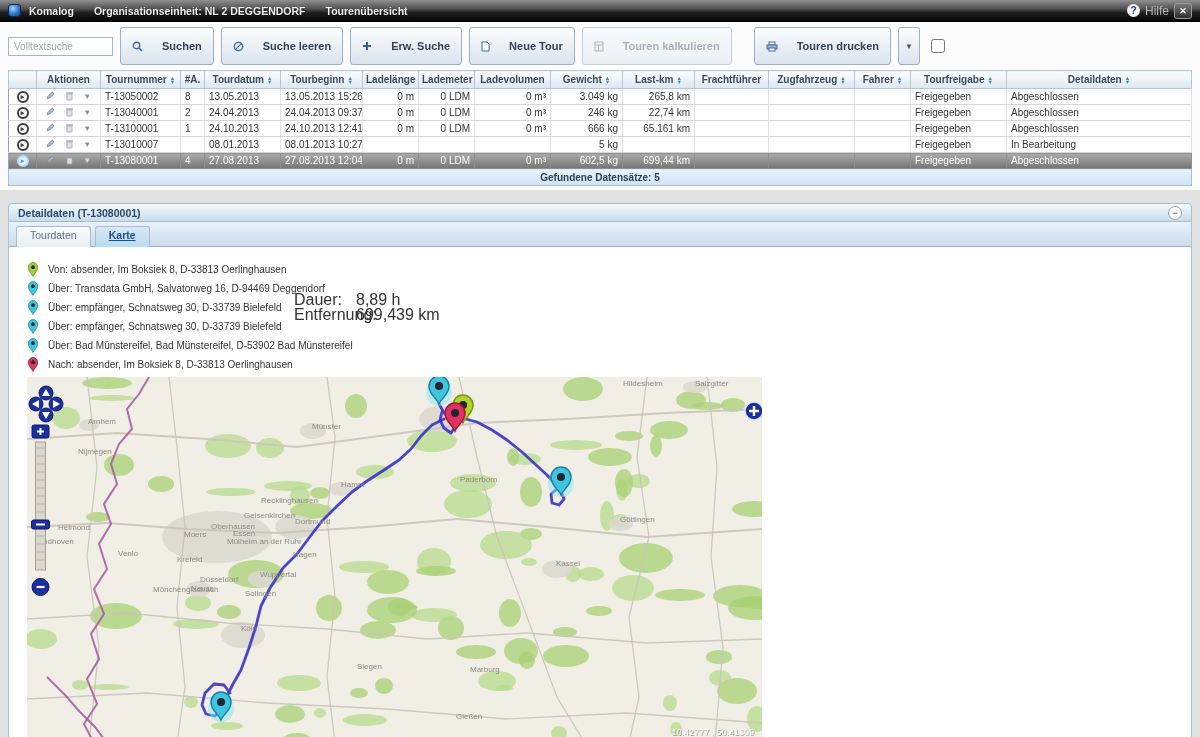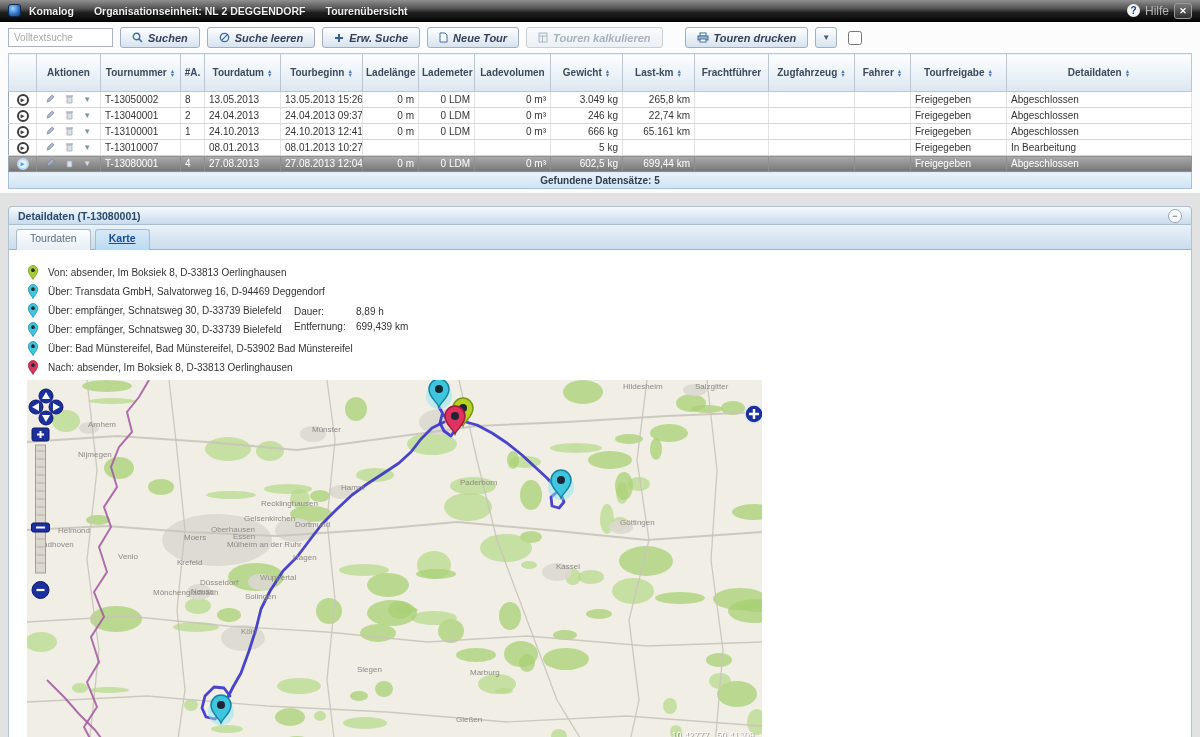--- a/index.html
+++ b/index.html
@@ -25,36 +25,36 @@
   .help-label { color:#b5b5b5; font-size:12px; }
   .win-close { width:18px; height:16px; border:1px solid #9a9a9a; border-radius:3px;
     background:linear-gradient(#7a7a7a,#2e2e2e); color:#fff; font-size:9px; font-weight:bold;
     text-align:center; line-height:14px; }
   
   .topsection { background:#fcfcfc; padding:5px 8px 4px; }
   .toolbar { display:flex; align-items:center; gap:7px; }
   .search-input { width:105px; height:19px; border:1px solid #a9b4c2; border-radius:0;
     padding:0 5px; font-size:10px; color:#444; font-family:"Liberation Sans",sans-serif; }
   .search-input::placeholder { color:#a8a8a8; }
-  .btn { display:inline-flex; align-items:center; gap:5px; height:21px; padding:0 11px;
+  .btn { display:inline-flex; align-items:center; gap:19px; height:38px; padding:0 11px;
     background:linear-gradient(#fefefe,#eaf0f6 50%,#d9e3ee);
     border:1px solid #9db0c4; border-radius:3px;
-    font-weight:bold; font-size:11px; color:#33425a; cursor:pointer;font-style:italic; }
+    font-weight:bold; font-size:11px; color:#33425a; cursor:pointer; }
   .btn.disabled { color:#a7b2c0; border-color:#c6d0da;
     background:linear-gradient(#f8fafc,#ecf0f4); cursor:default; }
   .btn.caret-btn { padding:0 6px; }
   .tb-check { width:14px; height:14px; accent-color:#5588bb; }
   .ico { display:inline-flex; }
   
   table.tours { border-collapse:collapse; table-layout:fixed; width:1184px; margin-top:5px;
     border:1px solid #97a5b4; background:#fff; }
   table.tours th {
     background:linear-gradient(#fcfeff,#dde7f1);
     border:1px solid #b9c6d6; font-weight:bold; color:#3b4a5c; font-size:10px;
-    height:17px; padding:13px 3px; white-space:nowrap; overflow:hidden; text-align:center; }
+    height:17px; padding:3px 3px; white-space:nowrap; overflow:hidden; text-align:center; }
   table.tours td { border-right:1px solid #e3e3e3; border-bottom:1px solid #d6d6d6;
     height:16px; padding:1px 4px; background:#fff; white-space:nowrap; overflow:hidden; }
   table.tours td.num { text-align:right; }
   table.tours tr.selected td {
     background:linear-gradient(#ababab,#757575); color:#fff; border-color:#8f8f8f; }
   table.tours tfoot td { background:linear-gradient(#e8f2fb,#cfe3f5); border:1px solid #a5c1dc;
     text-align:center; font-weight:bold; color:#2e3f51; height:17px; }
   .sort { display:inline-block; vertical-align:middle; margin-left:3px; }
   .sort i { display:block; font-style:normal; font-size:5.5px; line-height:4.5px; color:#4a7ebb; }
   .expand-icon { display:inline-block; width:12px; height:12px; border-radius:50%;
@@ -77,21 +77,21 @@
     border:1px solid #b1c2d3; border-top:none; }
   .tabstrip { height:25px; background:linear-gradient(#eaf2f9,#cadcec);
     border-bottom:1px solid #9db4ca; display:flex; gap:4px; padding:4px 7px 0; }
   .tab { padding:2px 13px 0; height:21px; border:1px solid #a9bcce; border-bottom:none;
     border-radius:3px 3px 0 0; font-size:10.5px; color:#5d6e80;
     background:linear-gradient(#fbfdfe,#e7eef5); cursor:pointer; }
   .tab.active { background:linear-gradient(#d8e8f5,#badbf0); color:#174f91; font-weight:bold;
     text-decoration:underline; }
   .waypoints { position:relative; padding:13px 0 0 18px; height:130px; }
   .waypoint { display:flex; align-items:center; gap:9px; height:19px; color:#333; font-size:10px; }
-  .stats { position:absolute; left:285px; top:56px; font-size:10px; color:#333; }
+  .stats { position:absolute; left:285px; top:44px; font-size:16px; color:#333; }
   .stats .srow { height:15px; }
   .stats .slabel { display:inline-block; width:62px; }
   .map-wrap { margin-left:18px; width:735px; height:366px; position:relative; }
   .map-wrap svg { display:block; }
 </style>
 </head>
 <body>
 
 <div class="menubar">
   <span class="logo"></span>

